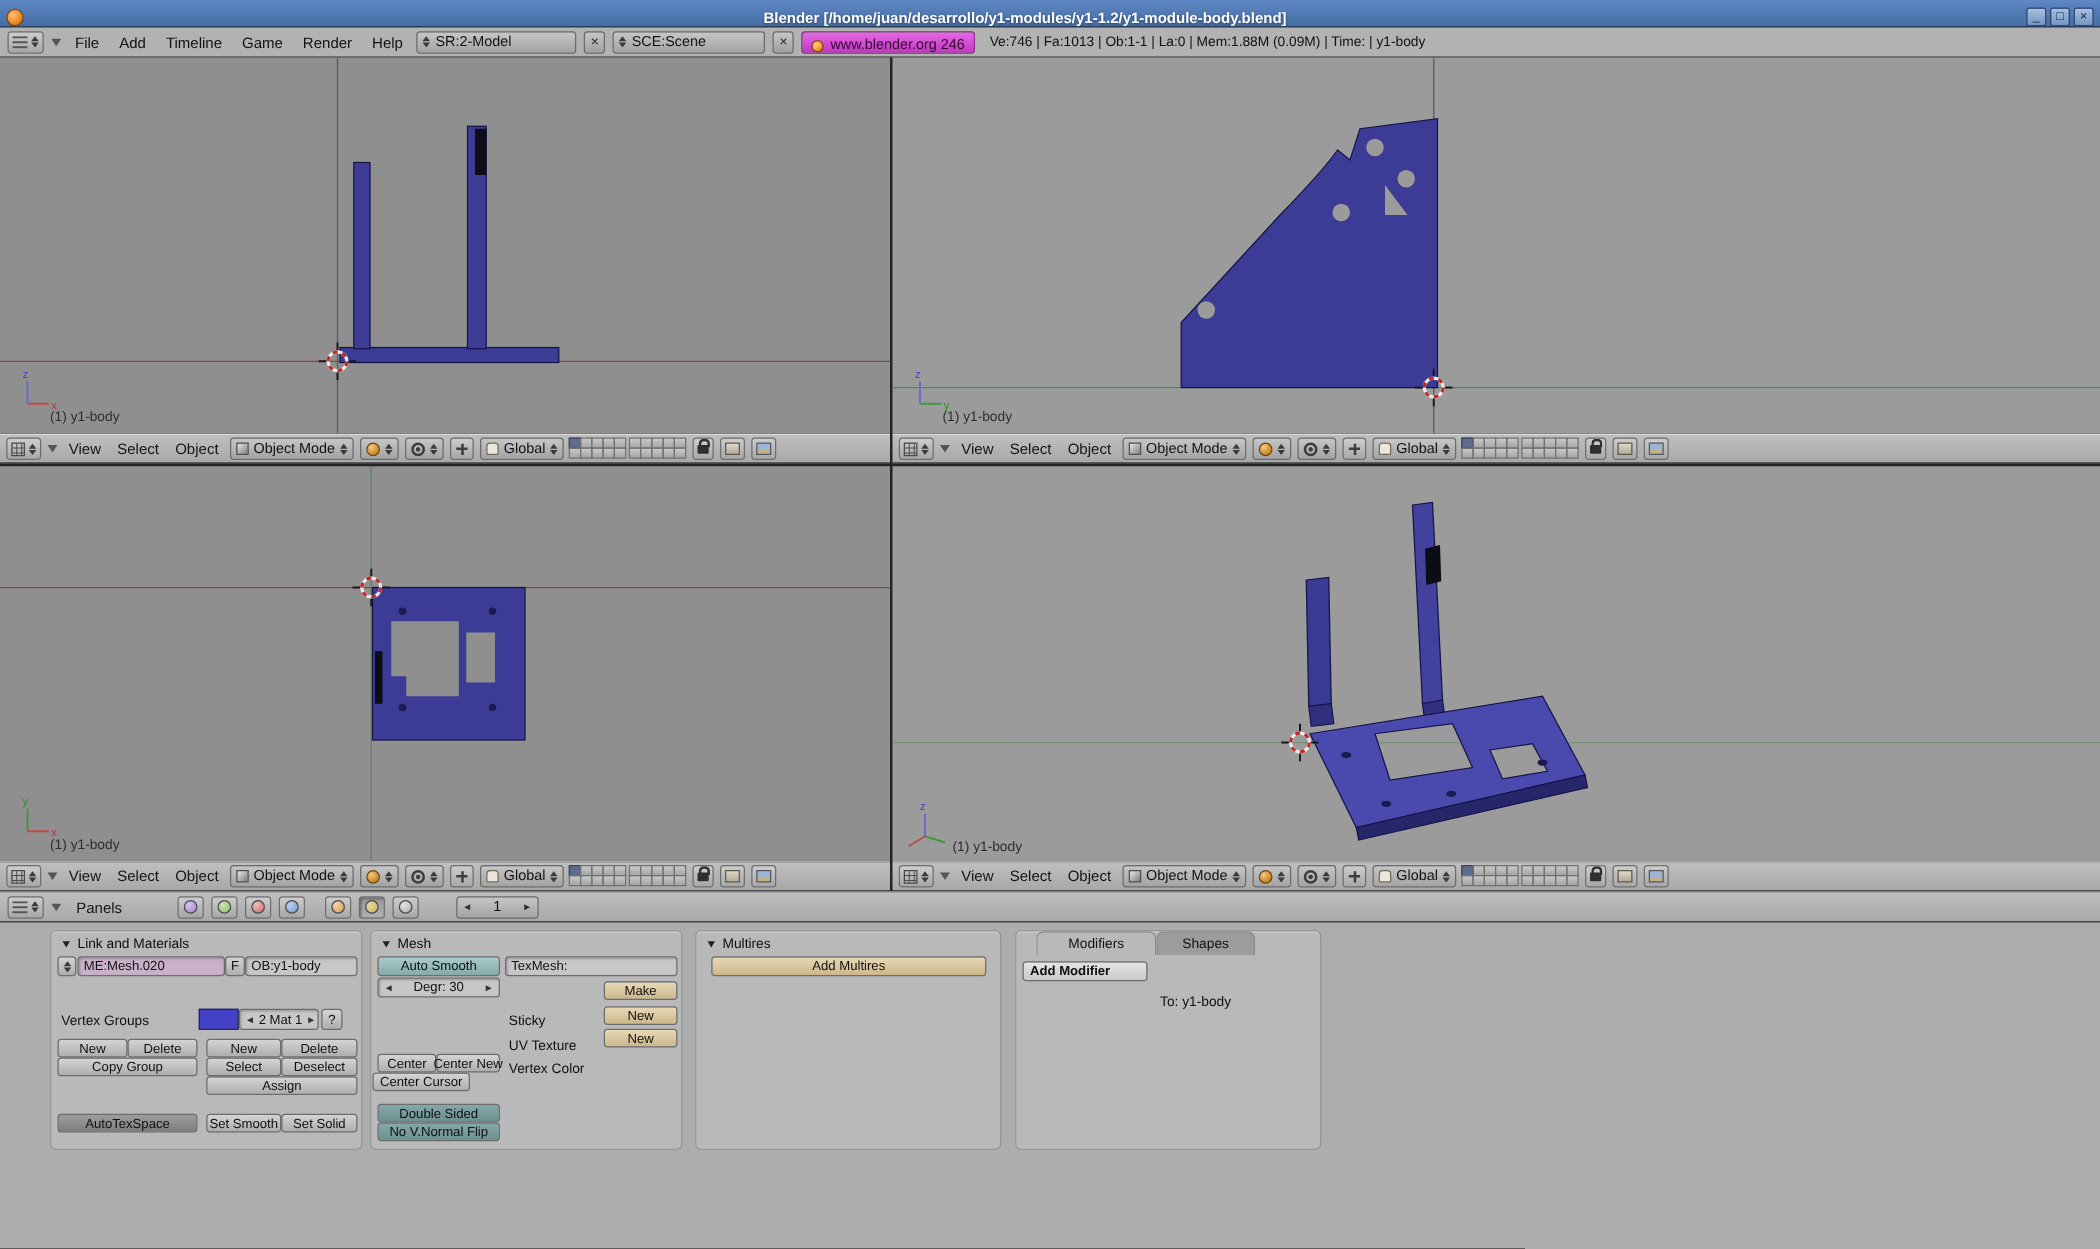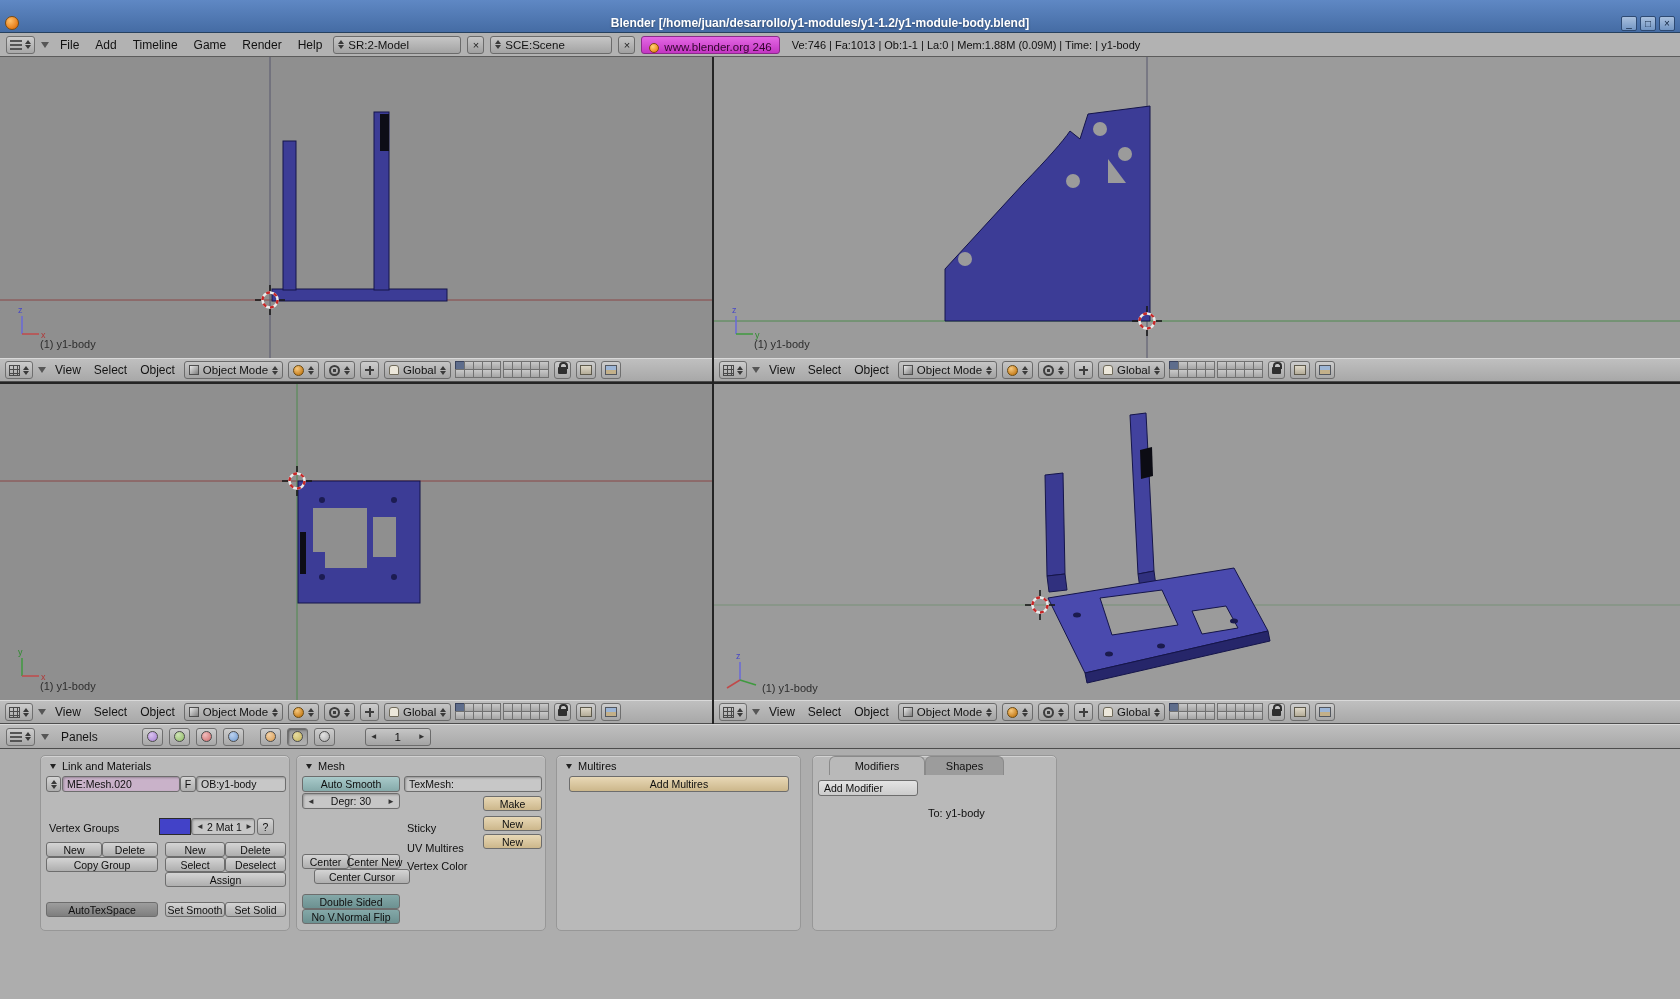--- a/index.html
+++ b/index.html
@@ -1,20 +1,20 @@
 <!DOCTYPE html>
 <html><head>
 <meta charset="utf-8">
 <style>
   * { margin:0; padding:0; box-sizing:border-box; }
   html,body { width:1680px; height:999px; background:#1c1c1c; font-family:"Liberation Sans",sans-serif; }
   .app { position:relative; width:1680px; height:999px; background:#2b2b2b; overflow:hidden; }
 
   
-  .titlebar { height:22px; background:linear-gradient(#5f88c4,#456ca4); display:flex; align-items:flex-start; padding:16px 5px; gap:20px; border-bottom:1px solid #27415f; }
+  .titlebar { height:22px; background:linear-gradient(#5f88c4,#456ca4); display:flex; align-items:flex-end; padding:0 5px; gap:20px; border-bottom:1px solid #27415f; }
   .win-logo { width:14px; height:14px; border-radius:50%; background:radial-gradient(circle at 35% 32%, #ffc06a, #e87c17 72%); border:1px solid #7a4a10; flex:none; }
   .titlebar .title { flex:1; text-align:center; color:#fff; font-weight:bold; font-size:12px; text-shadow:0 1px 2px rgba(0,0,0,.45); white-space:nowrap; overflow:hidden; }
   .win-btns { display:flex; gap:3px; flex:none; }
   .win-btn { width:16px; height:15px; background:linear-gradient(#a9c0de,#7396c4); border:1px solid #2e4a73; border-radius:2px; color:#10233f; font-size:10px; line-height:13px; text-align:center; }
 
   
   .menubar { height:24px; background:#b2b2b2; border-bottom:1px solid #5c5c5c; display:flex; align-items:center; gap:6px; padding:0 6px; font-size:12px; color:#111; white-space:nowrap; overflow:hidden; }
   .menu-item { padding:1px 5px; cursor:default; }
   .stats { font-size:11px; color:#101010; margin-left:6px; }
 
@@ -68,21 +68,21 @@
 
   .buttons-area { position:relative; width:1680px; height:261px; background:#adadad; }
   .panel { position:absolute; top:6px; height:176px; background:#b9b9b9; border:1px solid #979797; border-radius:5px; box-shadow:inset 0 1px 0 #d2d2d2; }
   .panel-title { position:absolute; left:9px; top:4px; display:flex; gap:6px; align-items:center; font-size:11px; color:#0e0e0e; }
   .lbl { position:absolute; font-size:11px; color:#101010; white-space:nowrap;margin-top:24px; }
   .btn { position:absolute; height:15px; background:linear-gradient(#d4d4d4,#aeaeae); border:1px solid #6d6d6d; border-radius:3px; font-size:10.5px; color:#0f0f0f; display:flex; align-items:center; justify-content:center; padding:0 2px; white-space:nowrap; }
   .btn.tan { background:linear-gradient(#e8d8b6,#ccb78b); }
   .btn.teal { background:linear-gradient(#a9caca,#85aaaa); }
   .btn.teal-dk { background:linear-gradient(#84a8a8,#6c9191); }
   .btn.dark { background:linear-gradient(#9d9d9d,#7e7e7e); }
-  .btn.lite { background:linear-gradient(#e4e4e4,#cbcbcb); }
+  .btn.lite { background:linear-gradient(#e4e4e4,#cbcbcb);font-weight:bold; }
   .field { position:absolute; height:16px; background:#c7c7c7; border:1px solid #6d6d6d; border-radius:3px; box-shadow:inset 1px 1px 2px rgba(0,0,0,.25); font-size:10.5px; color:#101010; display:flex; align-items:center; gap:3px; padding:0 4px; white-space:nowrap; }
   .field.pink { background:#c9b2c9; }
   .arrow-sm { font-size:8px; color:#333; }
   .swatch { position:absolute; border:1px solid #2a2a2a; }
   .tabbar-tab { position:absolute; top:0; height:19px; border:1px solid #8a8a8a; border-bottom:none; border-radius:6px 6px 0 0; font-size:11px; color:#111; display:flex; align-items:center; justify-content:center; }
   .tabbar-tab.active { background:#b9b9b9; }
   .tabbar-tab.inactive { background:#9c9c9c; }
 </style>
 </head>
 <body>
@@ -689,28 +689,28 @@
           <span>TexMesh:</span>
         </div>
       <div class="field" style="left:5px;top:37px;width:98px;justify-content:space-between">
         <span class="arrow-sm">◄</span>
         <span>Degr: 30</span>
         <span class="arrow-sm">►</span>
       </div>
 
       <span class="lbl" style="left:110px;top:42px">Sticky</span>
       <div class="btn tan" style="left:186px;top:40px;width:59px">Make</div>
-      <span class="lbl" style="left:110px;top:62px">UV Multires</span>
+      <span class="lbl" style="left:110px;top:62px">UV Texture</span>
       <div class="btn tan" style="left:186px;top:60px;width:59px">New</div>
       <span class="lbl" style="left:110px;top:80px">Vertex Color</span>
       <div class="btn tan" style="left:186px;top:78px;width:59px">New</div>
 
       <div class="btn" style="left:5px;top:98px;width:47px">Center</div>
       <div class="btn" style="left:52px;top:98px;width:51px">Center New</div>
-      <div class="btn" style="left:17px;top:113px;width:96px">Center Cursor</div>
+      <div class="btn" style="left:1px;top:113px;width:78px">Center Cursor</div>
 
       <div class="btn teal-dk" style="left:5px;top:138px;width:98px">Double Sided</div>
       <div class="btn teal-dk" style="left:5px;top:153px;width:98px">No V.Normal Flip</div>
     </div>
 
     <div class="panel" style="left:556px;width:245px">
       <div class="panel-title">
         <span class="tri sm"></span>
         <span>Multires</span>
       </div>

